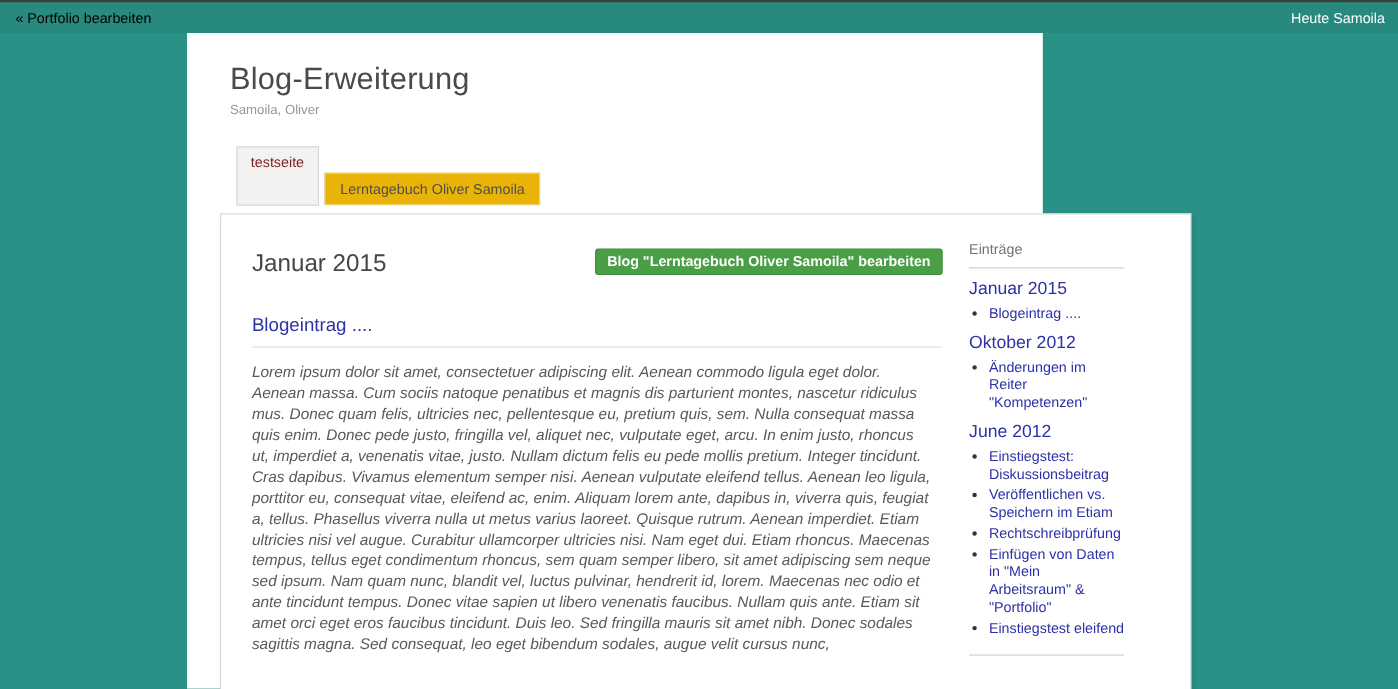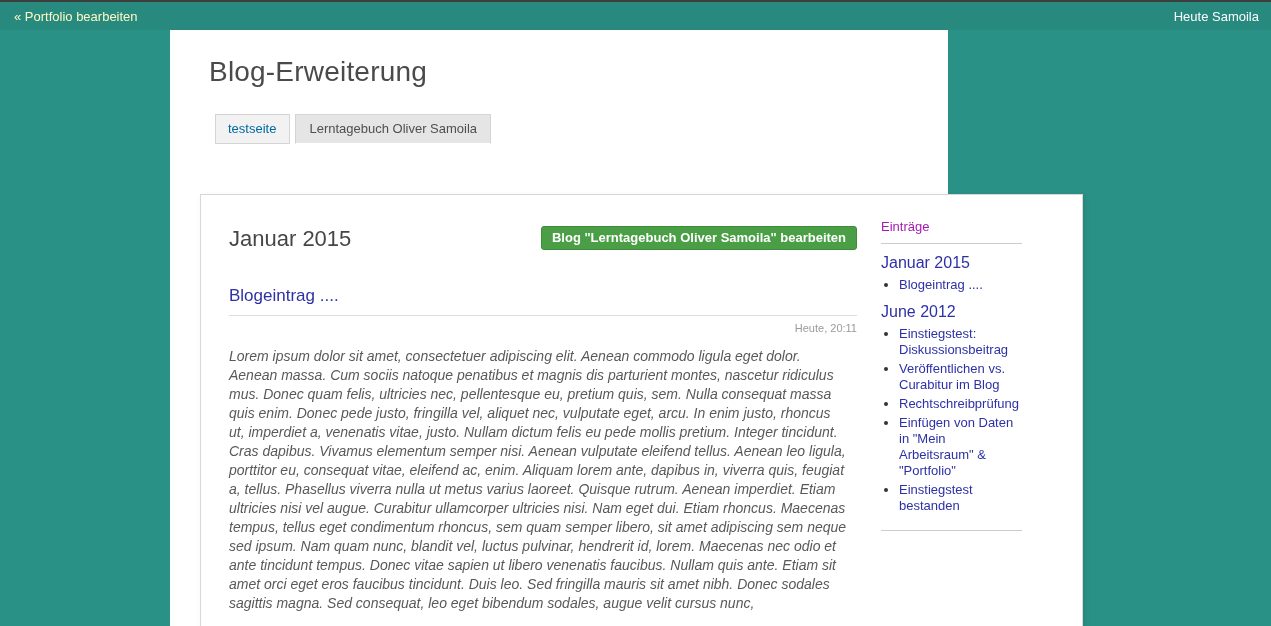--- a/index.html
+++ b/index.html
@@ -9,39 +9,39 @@
     background: #2a9187;
   }
   
   .topbar {
     height: 30px; background: #28897f;
     border-top: 2px solid #3b403e;
     display: flex; align-items: center; justify-content: space-between;
     padding: 0 12px 0 14px;
     color: #fff; font-size: 13px;
   }
-  .topbar a { color: #fef9c3; text-decoration: none; }
+  .topbar a { color: #000000; text-decoration: none; }
   
   .page {
     position: absolute; left: 170px; top: 30px;
     width: 778px; height: 596px;
     background: #fff;
     padding: 26px 0 0 39px;
   }
   .page-title { font-size: 28px; font-weight: 400; color: #4a4a4a; letter-spacing: 0.2px; }
   .page-subtitle { font-size: 12px; color: #979797; margin-top: 5px; }
   
   .tabs { margin: 26px 0 0 6px; display: flex; position: relative; z-index: 2; }
   .tab {
     font-size: 13px; padding: 6px 13px 7px; cursor: pointer;
     border: 1px solid #d4d4d4; margin-right: 5px;
     margin-bottom: -1px;
   }
-  .tab.inactive { background: #f2f2f2; color: #0369a1; padding-left: 12px; }
-  .tab.active { background: #e5e5e5; color: #4f4f4f; border-bottom-color: #fff; }
+  .tab.inactive { background: #f2f2f2; color: #7f1d1d; padding-left: 12px; }
+  .tab.active { background: #eab308; color: #4f4f4f; border-bottom-color: #fff; margin-top: 24px; }
   
   .panel {
     position: absolute; left: 30px; top: 164px;
     width: 883px; height: 470px;
     background: #fff;
     border: 1px solid #d8d8d8; border-bottom: none;
     box-shadow: 2px 2px 5px rgba(0,0,0,0.10);
     display: flex;
   }
   .main-col { width: 656px; padding: 31px 0 0 28px; }
@@ -56,82 +56,88 @@
   .entry { margin-top: 34px; }
   .entry-title { font-size: 17px; font-weight: 400; color: #2d31a6; text-decoration: none; display: inline-block; }
   .entry-rule { border: none; border-top: 1px solid #ddd; margin-top: 9px; }
   .entry-time { text-align: right; font-size: 11px; color: #9a9a9a; margin-top: 6px; }
   .entry-body {
     margin-top: 13px; width: 618px;
     font-size: 14px; line-height: 19px; color: #58595b; font-style: italic;
   }
   
   .side-col { width: 203px; padding: 24px 38px 0 24px; }
-  .side-title { font-size: 13px; color: #a21caf; font-weight: 400; }
+  .side-title { font-size: 13px; color: #737373; font-weight: 400; }
   .side-rule { border: none; border-top: 1px solid #ccc; margin: 9px 0 4px; }
   .side-group { margin-top: 10px; }
   .side-month { font-size: 16px; color: #2d31a6; text-decoration: none; font-weight: 400; }
   .side-list { margin: 5px 0 0 3px; padding-left 15px; padding-left: 15px; }
   .side-list li { font-size: 13px; line-height: 16px; color: #333; margin-bottom: 3px; }
   .side-list a { color: #2d31a6; text-decoration: none; }
   .side-rule-end { border: none; border-top: 1px solid #ccc; margin-top: 16px; }
 </style>
 </head>
 <body>
 
 <div class="topbar">
   <a href="#">« Portfolio bearbeiten</a>
   <span>Heute Samoila</span>
 </div>
 
 <div class="page">
   <div class="page-title">Blog-Erweiterung</div>
+  <div class="page-subtitle">Samoila, Oliver</div>
 
   <div class="tabs">
     <div class="tab inactive">testseite</div>
     <div class="tab active">Lerntagebuch Oliver Samoila</div>
   </div>
 
   <div class="panel">
 
     <div class="main-col">
       <div class="main-head">
         <div class="month-title">Januar 2015</div>
         <button class="edit-blog-btn">Blog "Lerntagebuch Oliver Samoila" bearbeiten</button>
       </div>
 
       <div class="entry">
         <a href="#" class="entry-title">Blogeintrag ....</a>
         <hr class="entry-rule">
-        <div class="entry-time">Heute, 20:11</div>
         <div class="entry-body">Lorem ipsum dolor sit amet, consectetuer adipiscing elit. Aenean commodo ligula eget dolor. Aenean massa. Cum sociis natoque penatibus et magnis dis parturient montes, nascetur ridiculus mus. Donec quam felis, ultricies nec, pellentesque eu, pretium quis, sem. Nulla consequat massa quis enim. Donec pede justo, fringilla vel, aliquet nec, vulputate eget, arcu. In enim justo, rhoncus ut, imperdiet a, venenatis vitae, justo. Nullam dictum felis eu pede mollis pretium. Integer tincidunt. Cras dapibus. Vivamus elementum semper nisi. Aenean vulputate eleifend tellus. Aenean leo ligula, porttitor eu, consequat vitae, eleifend ac, enim. Aliquam lorem ante, dapibus in, viverra quis, feugiat a, tellus. Phasellus viverra nulla ut metus varius laoreet. Quisque rutrum. Aenean imperdiet. Etiam ultricies nisi vel augue. Curabitur ullamcorper ultricies nisi. Nam eget dui. Etiam rhoncus. Maecenas tempus, tellus eget condimentum rhoncus, sem quam semper libero, sit amet adipiscing sem neque sed ipsum. Nam quam nunc, blandit vel, luctus pulvinar, hendrerit id, lorem. Maecenas nec odio et ante tincidunt tempus. Donec vitae sapien ut libero venenatis faucibus. Nullam quis ante. Etiam sit amet orci eget eros faucibus tincidunt. Duis leo. Sed fringilla mauris sit amet nibh. Donec sodales sagittis magna. Sed consequat, leo eget bibendum sodales, augue velit cursus nunc,</div>
         
       </div>
     </div>
 
     <div class="side-col">
       <div class="side-title">Einträge</div>
       <hr class="side-rule">
 
       <div class="side-group">
         <a href="#" class="side-month">Januar 2015</a>
         <ul class="side-list">
           <li><a href="#">Blogeintrag ....</a></li>
         </ul>
       </div>
 
+      <div class="side-group">
+        <a href="#" class="side-month">Oktober 2012</a>
+        <ul class="side-list">
+          <li><a href="#">Änderungen im Reiter "Kompetenzen"</a></li>
+        </ul>
+      </div>
 
       <div class="side-group">
         <a href="#" class="side-month">June 2012</a>
         <ul class="side-list">
           <li><a href="#">Einstiegstest: Diskussionsbeitrag</a></li>
-          <li><a href="#">Veröffentlichen vs. Curabitur im Blog</a></li>
+          <li><a href="#">Veröffentlichen vs. Speichern im Etiam</a></li>
           <li><a href="#">Rechtschreibprüfung</a></li>
           <li><a href="#">Einfügen von Daten in "Mein Arbeitsraum" &amp; "Portfolio"</a></li>
-          <li><a href="#">Einstiegstest bestanden</a></li>
+          <li><a href="#">Einstiegstest eleifend</a></li>
         </ul>
       </div>
 
       <hr class="side-rule-end">
     </div>
 
   </div>
 </div>
 
 </body></html>

